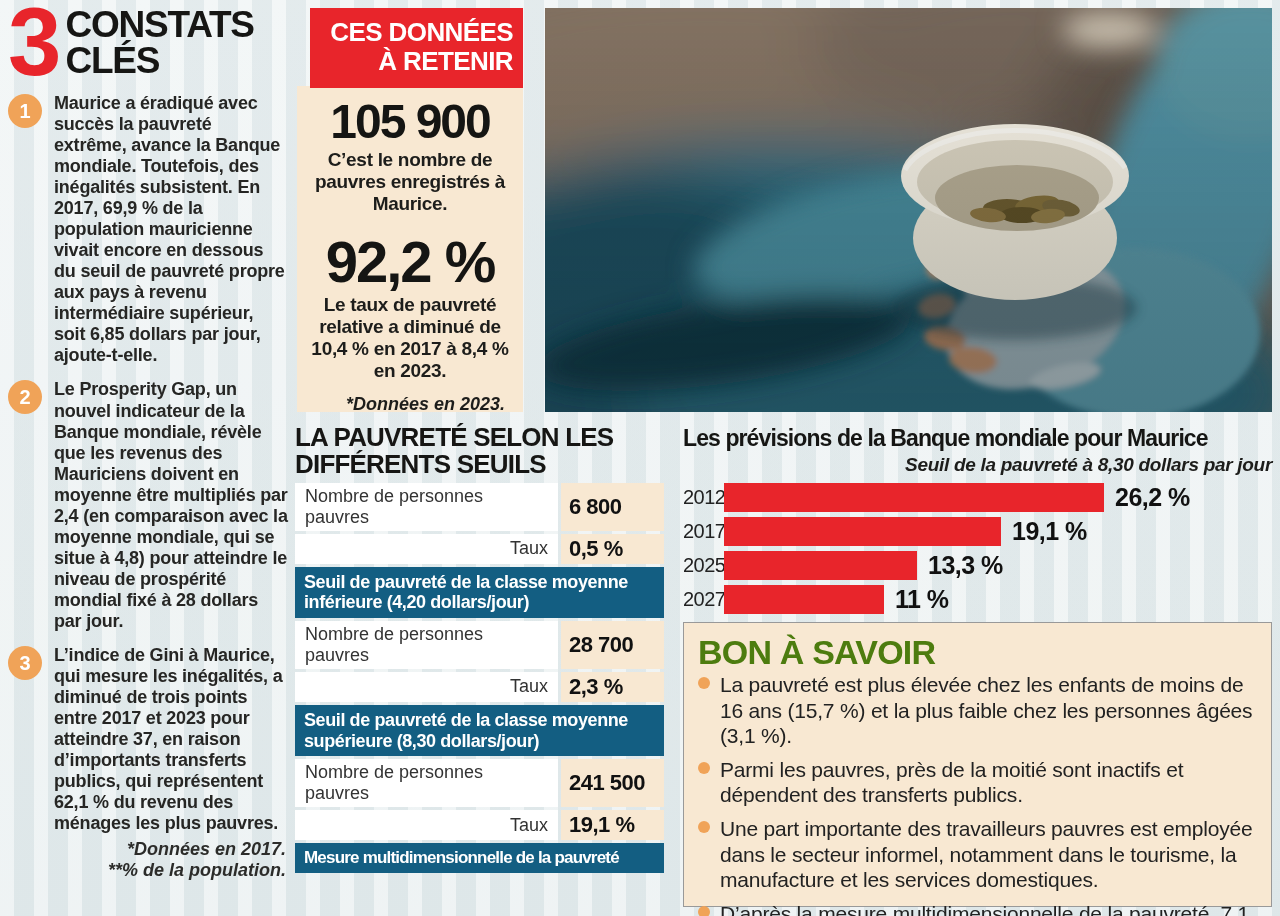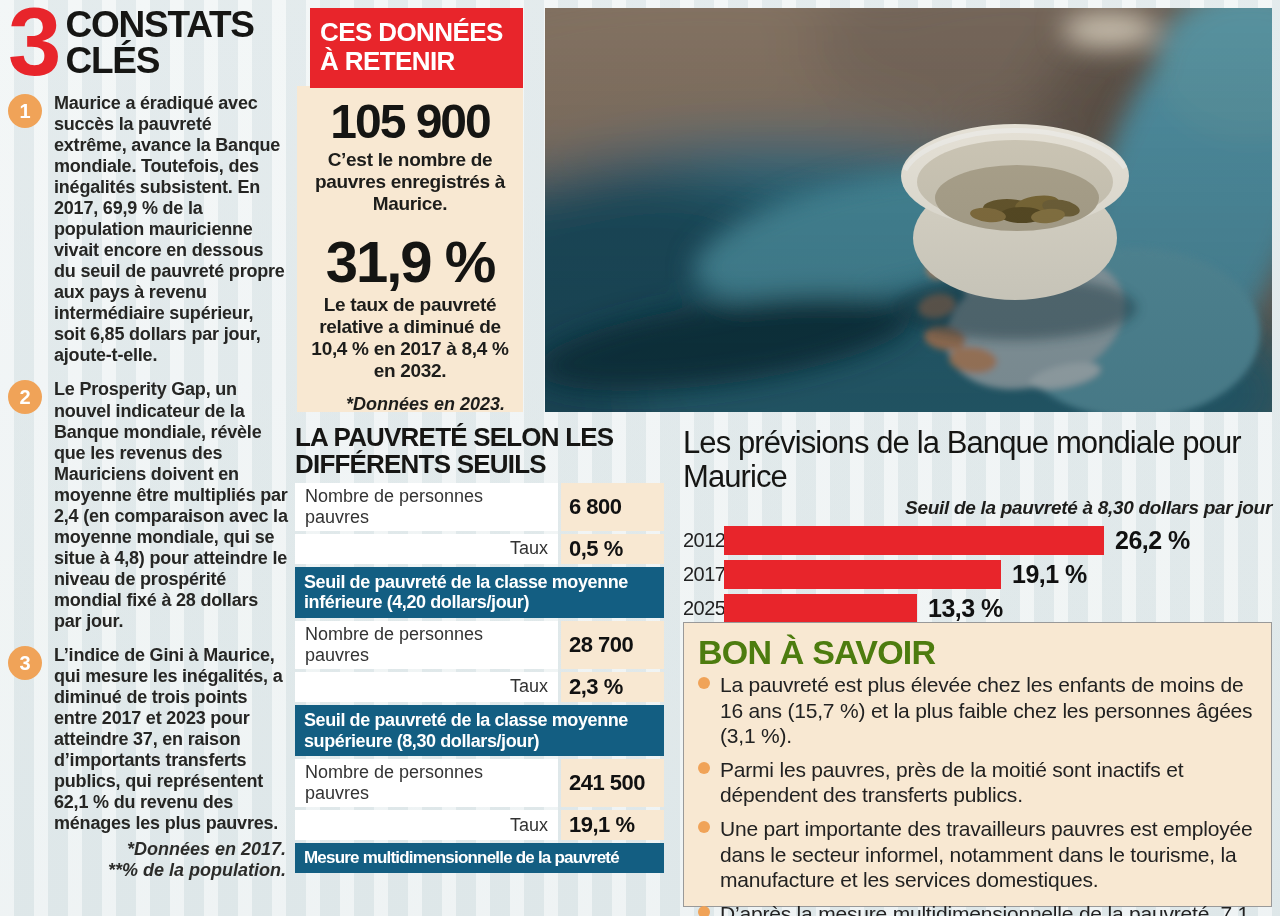--- a/index.html
+++ b/index.html
@@ -21,21 +21,21 @@
   .tw{font-size:37px;font-weight:bold;line-height:.98;letter-spacing:-1.2px;color:#161614;}
   .subtitle{font-size:26px;font-weight:bold;letter-spacing:-1px;margin-top:4px;color:#161614;}
   .finding{display:grid;grid-template-columns:46px 1fr;margin-top:13px;}
   .num-circle{width:34px;height:34px;border-radius:50%;background:var(--orange);
     color:#fff;font-weight:bold;font-size:20px;text-align:center;line-height:34px;margin-top:1px;}
   .finding-text{font-size:18px;font-weight:bold;line-height:1.17;letter-spacing:-.2px;color:#262624;}
   .left-notes{margin-top:5px;text-align:right;font-style:italic;font-size:18px;line-height:1.16;
     font-weight:bold;color:#2c2c2a;padding-right:2px;}
   
   .red-tab{position:absolute;left:310px;top:8px;width:213px;min-height:80px;background:var(--red);
-    padding:10px 10px 8px;z-index:2;}
+    padding:10px 10px 8px;z-index:2;text-align:right;}
   .red-tab span{color:#fff;font-weight:bold;font-size:26px;line-height:1.1;letter-spacing:-.6px;display:block;}
   .stats-panel{position:absolute;left:297px;top:86px;width:226px;height:326px;background:var(--cream);
     padding:12px 6px 0;text-align:center;}
   .stat-value{font-weight:bold;color:#151513;letter-spacing:-2px;}
   .stat:nth-of-type(1) .stat-value{font-size:48px;line-height:1;}
   .stat:nth-of-type(2) .stat-value{font-size:58px;line-height:1;}
   .stat-caption{font-size:19px;font-weight:bold;line-height:1.16;margin-top:3px;letter-spacing:-.3px;}
   .stat + .stat{margin-top:18px;}
   .stat-foot{margin-top:12px;text-align:right;padding-right:12px;font-style:italic;font-weight:bold;font-size:18px;}
   
@@ -48,21 +48,21 @@
   .t-header{background:var(--blue);color:#fff;font-weight:bold;font-size:18px;line-height:1.15;
     letter-spacing:-.4px;padding:5px 9px;margin-top:3px;}
   .t-header.condensed{font-size:17px;letter-spacing:-.8px;}
   .t-row{display:grid;grid-template-columns:1fr 103px;column-gap:3px;margin-top:3px;}
   .t-label{background:#fff;font-size:18px;color:#333;padding:3px 10px;display:flex;align-items:center;min-height:27px;}
   .t-label.right{justify-content:flex-end;}
   .t-value{background:var(--cream);font-size:22px;font-weight:bold;color:#111;padding:2px 8px;
     display:flex;align-items:center;letter-spacing:-.5px;min-height:27px;}
   
   .chart-block{position:absolute;left:683px;top:426px;width:597px;}
-  .chart-title{font-size:31px;font-weight:normal;letter-spacing:-.9px;color:#161614;line-height:1.1;}
+  .chart-title{font-size:23px;font-weight:bold;letter-spacing:-.9px;color:#161614;line-height:1.1;}
   .chart-subtitle{font-size:19px;font-weight:bold;font-style:italic;text-align:right;margin-top:3px;
     letter-spacing:-.3px;padding-right:8px;}
   #bars{margin-top:7px;}
   .bar-row{display:flex;align-items:center;height:29px;margin-bottom:5px;}
   .bar-year{width:41px;font-size:20px;color:#222;letter-spacing:-.5px;text-align:center;}
   .bar{height:29px;background:var(--red);}
   .bar-val{font-size:25px;font-weight:bold;margin-left:11px;letter-spacing:-.5px;color:#111;}
   
   .know-box{position:absolute;left:683px;top:622px;width:589px;height:285px;background:var(--cream);
     border:1px solid #999;padding:10px 16px 0 14px;}
@@ -108,22 +108,22 @@
 
   <div class="red-tab">
     <span>CES DONNÉES À RETENIR</span>
   </div>
   <section class="stats-panel">
     <div class="stat">
       <div class="stat-value">105 900</div>
       <div class="stat-caption">C’est le nombre de pauvres enregistrés à Maurice.</div>
     </div>
     <div class="stat">
-      <div class="stat-value">31,9 %</div>
-      <div class="stat-caption">Le taux de pauvreté relative a diminué de 10,4 % en 2017 à 8,4 % en 2032.</div>
+      <div class="stat-value">92,2 %</div>
+      <div class="stat-caption">Le taux de pauvreté relative a diminué de 10,4 % en 2017 à 8,4 % en 2023.</div>
     </div>
     <div class="stat-foot">*Données en 2023.</div>
   </section>
 
   <figure class="photo">
     <svg viewBox="0 0 727 404" preserveAspectRatio="none">
       <defs>
         <filter id="b30" x="-60%" y="-60%" width="220%" height="220%">
             <feGaussianBlur stdDeviation="28"></feGaussianBlur>
           </filter>

